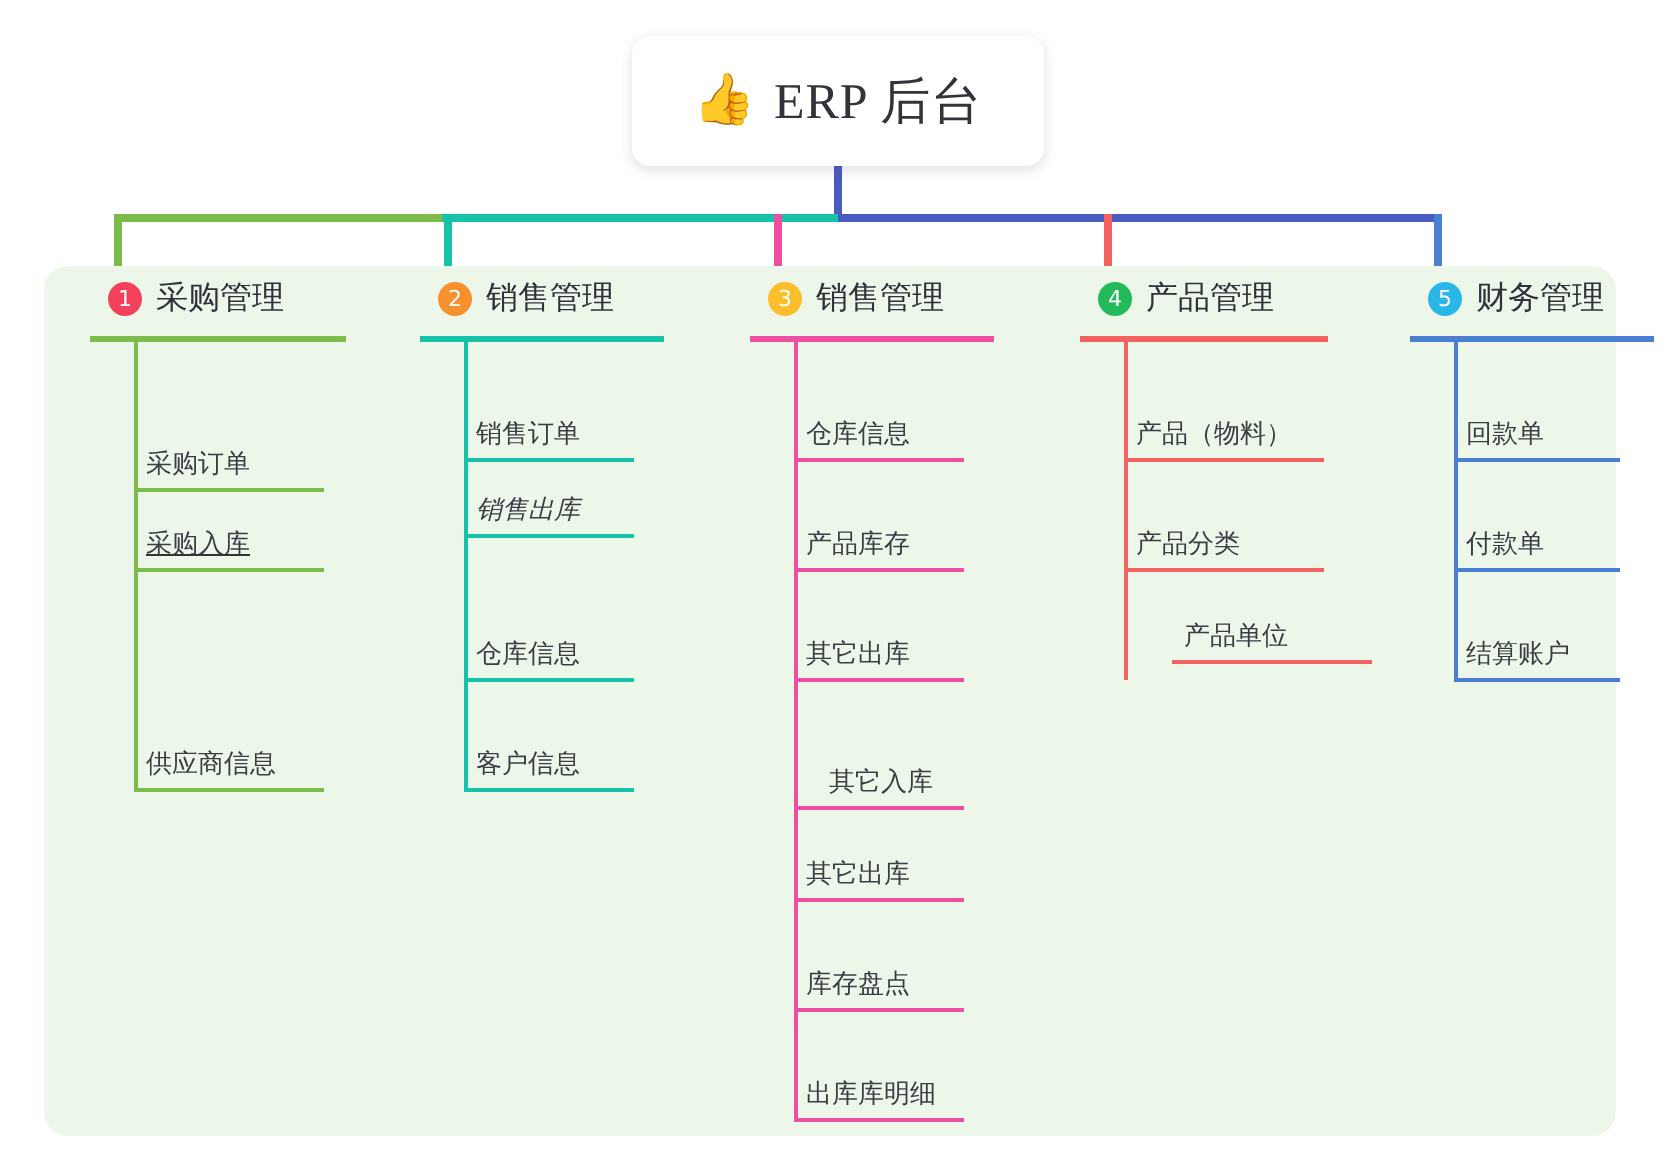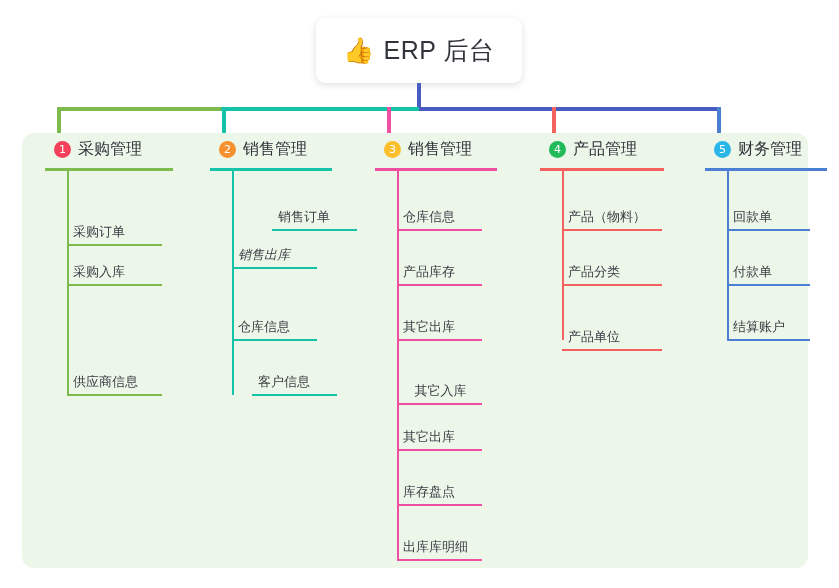--- a/index.html
+++ b/index.html
@@ -35,20 +35,21 @@
   #root-card .thumb {
     font-size: 25px;
     line-height: 1;
     display: block;
   }
   #root-card .root-title {
     font-size: 25px;
     color: #31343b;
     letter-spacing: 0.5px;
     white-space: nowrap;
+    font-family: Liberation Serif, serif;
   }
 
   
   .conn {
     position: absolute;
   }
   #stem-root {
     left: 417px;
     top: 83px;
     width: 4px;
@@ -161,49 +162,49 @@
       <div class="col-head">
         <span class="badge" style="background: rgb(244, 64, 90);">1</span>
         <span class="col-title">采购管理</span>
       </div>
       <div class="col-rule" style="background: rgb(125, 188, 76); width: 128px;"></div>
       <div class="spine" style="left: 22px; height: 224px; background: rgb(125, 188, 76);"></div>
       <div class="leaf" style="top: 90px; width: 95px;">
         <span class="leaf-label">采购订单</span>
         <div class="leaf-rule" style="background: rgb(125, 188, 76);"></div>
       </div>
-      <div class="leaf" style="top: 130px; width: 95px;">
+      <div class="leaf" style="top: 130px; width: 95px; text-decoration: underline;">
         <span class="leaf-label">采购入库</span>
         <div class="leaf-rule" style="background: rgb(125, 188, 76);"></div>
       </div>
       <div class="leaf" style="top: 240px; width: 95px;">
         <span class="leaf-label">供应商信息</span>
         <div class="leaf-rule" style="background: rgb(125, 188, 76);"></div>
       </div>
     </div>
     <div class="column" style="left: 188px; width: 155px;">
       <div class="col-head">
         <span class="badge" style="background: rgb(246, 145, 46);">2</span>
         <span class="col-title">销售管理</span>
       </div>
       <div class="col-rule" style="background: rgb(23, 195, 168); width: 122px;"></div>
       <div class="spine" style="left: 22px; height: 224px; background: rgb(23, 195, 168);"></div>
-      <div class="leaf" style="top: 75px; width: 85px; padding-left: 40px;">
+      <div class="leaf" style="top: 75px; width: 85px;">
         <span class="leaf-label">销售订单</span>
         <div class="leaf-rule" style="background: rgb(23, 195, 168);"></div>
       </div>
       <div class="leaf" style="top: 113px; width: 85px; font-style: italic;">
         <span class="leaf-label">销售出库</span>
         <div class="leaf-rule" style="background: rgb(23, 195, 168);"></div>
       </div>
       <div class="leaf" style="top: 185px; width: 85px;">
         <span class="leaf-label">仓库信息</span>
         <div class="leaf-rule" style="background: rgb(23, 195, 168);"></div>
       </div>
-      <div class="leaf" style="top: 240px; width: 85px; padding-left: 20px;">
+      <div class="leaf" style="top: 240px; width: 85px;">
         <span class="leaf-label">客户信息</span>
         <div class="leaf-rule" style="background: rgb(23, 195, 168);"></div>
       </div>
     </div>
     <div class="column" style="left: 353px; width: 155px;">
       <div class="col-head">
         <span class="badge" style="background: rgb(252, 190, 42);">3</span>
         <span class="col-title">销售管理</span>
       </div>
       <div class="col-rule" style="background: rgb(239, 79, 160); width: 122px;"></div>
@@ -245,21 +246,21 @@
       <div class="col-rule" style="background: rgb(243, 98, 95); width: 124px;"></div>
       <div class="spine" style="left: 22px; height: 169px; background: rgb(243, 98, 95);"></div>
       <div class="leaf" style="top: 75px; width: 100px;">
         <span class="leaf-label">产品（物料）</span>
         <div class="leaf-rule" style="background: rgb(243, 98, 95);"></div>
       </div>
       <div class="leaf" style="top: 130px; width: 100px;">
         <span class="leaf-label">产品分类</span>
         <div class="leaf-rule" style="background: rgb(243, 98, 95);"></div>
       </div>
-      <div class="leaf" style="top: 195px; width: 100px;">
+      <div class="leaf" style="top: 176px; width: 100px; margin-left: 24px;">
         <span class="leaf-label">产品单位</span>
         <div class="leaf-rule" style="background: rgb(243, 98, 95);"></div>
       </div>
     </div>
     <div class="column" style="left: 683px; width: 140px;">
       <div class="col-head">
         <span class="badge" style="background: rgb(43, 182, 232);">5</span>
         <span class="col-title">财务管理</span>
       </div>
       <div class="col-rule" style="background: rgb(74, 127, 212); width: 122px;"></div>

